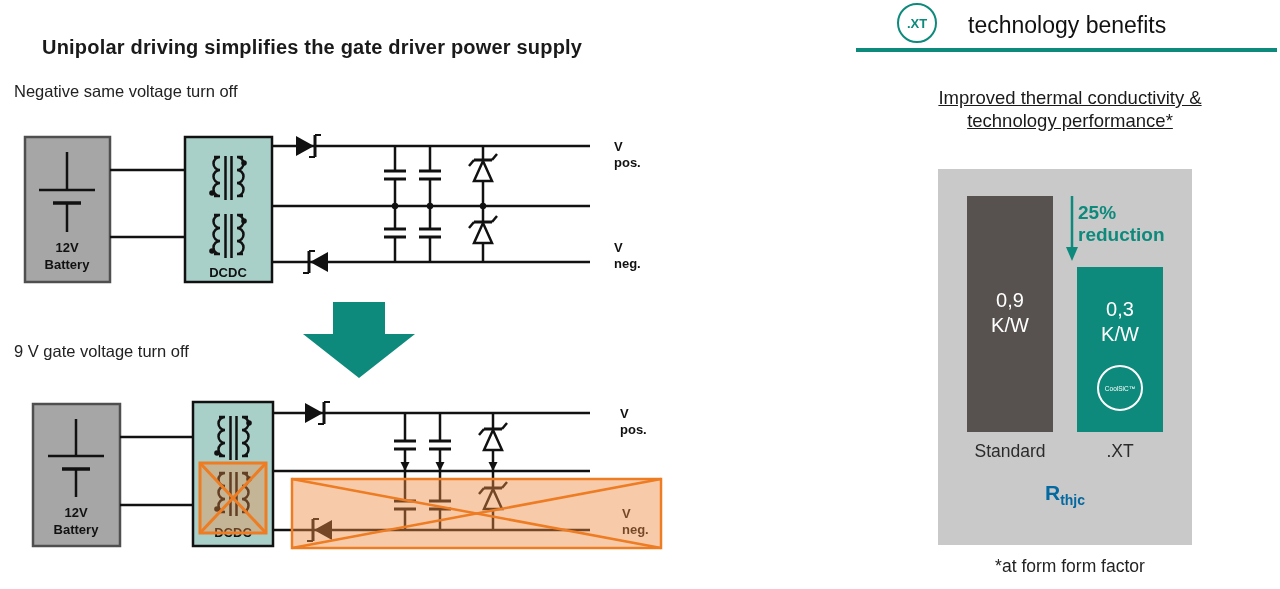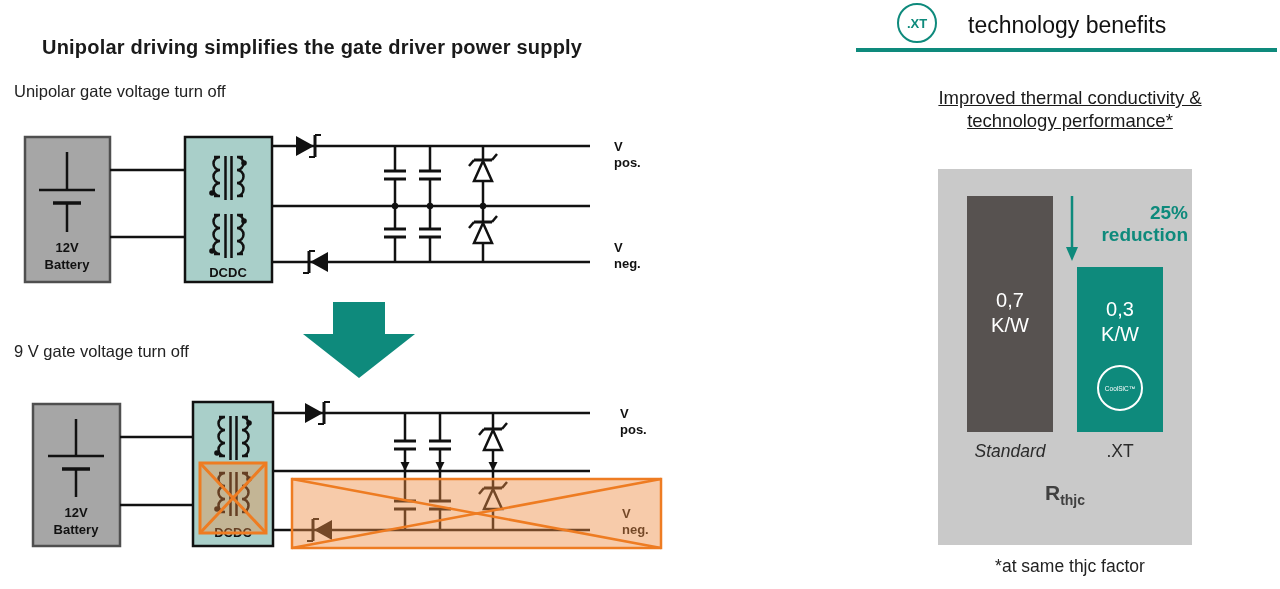--- a/index.html
+++ b/index.html
@@ -25,36 +25,36 @@
   .chart-panel{left:938px;top:169px;width:254px;height:376px;background:#c9c9c9;}
   .bar{position:absolute;}
   .bar-standard{left:29px;top:27px;width:86px;height:236px;background:#575250;}
   .bar-xt{left:139px;top:98px;width:86px;height:165px;background:#0e8a7c;}
   .bar-value{position:absolute;left:0;width:100%;text-align:center;color:#fff;font-size:20px;line-height:25px;}
   .bv-standard{top:92px;}
   .bv-xt{top:30px;}
   .coolsic{position:absolute;left:20px;top:98px;width:46px;height:46px;border:2px solid #fff;border-radius:50%;
            display:flex;align-items:center;justify-content:center;color:#fff;font-size:6.5px;box-sizing:border-box;}
   .red-arrow{position:absolute;left:127px;top:27px;}
-  .red-note{position:absolute;left:140px;top:33px;width:110px;text-align:right;
+  .red-note{position:absolute;left:140px;top:33px;width:110px;text-align:left;
             color:#0e8a7c;font-size:19px;font-weight:bold;line-height:22px;}
   .cat-label{position:absolute;top:272px;text-align:center;font-size:17.5px;color:#2b2b2b;}
-  .cat-standard{left:15px;width:114px;font-style:italic;}
+  .cat-standard{left:15px;width:114px;}
   .cat-xt{left:150px;width:64px;}
-  .axis-label{position:absolute;left:0;top:312px;width:100%;text-align:center;font-size:21px;font-weight:bold;color:#404040;}
+  .axis-label{position:absolute;left:0;top:312px;width:100%;text-align:center;font-size:21px;font-weight:bold;color:#0369a1;}
   .axis-label sub{font-size:14px;font-weight:bold;}
   .footnote{left:870px;top:556px;width:400px;text-align:center;font-size:17.5px;color:#222;}
 </style>
 </head>
 <body>
 
 <div class="screen">
 
   <div class="abs slide-title">Unipolar driving simplifies the gate driver power supply</div>
-  <div class="abs caption cap1">Unipolar gate voltage turn off</div>
+  <div class="abs caption cap1">Negative same voltage turn off</div>
 
   <svg class="abs" style="left:14px;top:130px" width="660" height="170" viewBox="0 0 660 170">
     <defs>
       <g id="xfmr" stroke="#111" stroke-width="2.5" fill="none">
         <line x1="-2.5" y1="-22" x2="-2.5" y2="22"></line>
         <line x1="3.5" y1="-22" x2="3.5" y2="22"></line>
         <path d="M -8 -21 h -6 M -8 -21 A 6.5 6.5 0 0 0 -8 -8 A 6.5 6.5 0 0 0 -8 5 A 6.5 6.5 0 0 0 -8 18 h -6"></path>
         <path d="M 9 -21 h 6 M 9 -21 A 6.5 6.5 0 0 1 9 -8 A 6.5 6.5 0 0 1 9 5 A 6.5 6.5 0 0 1 9 18 h 6"></path>
         <circle cx="-16" cy="15" r="2.8" fill="#111" stroke="none"></circle>
         <circle cx="16" cy="-15" r="2.8" fill="#111" stroke="none"></circle>
@@ -230,21 +230,21 @@
   <div class="abs teal-rule"></div>
 
   <div class="abs subtitle">
     <div>Improved thermal conductivity &amp;</div>
     <div>technology performance*</div>
   </div>
 
   <div class="abs chart-panel">
     <div class="bar bar-standard">
       <div class="bar-value bv-standard">
-        <div>0,7</div>
+        <div>0,9</div>
         <div>K/W</div>
       </div>
     </div>
     <div class="bar bar-xt">
       <div class="bar-value bv-xt">
         <div>0,3</div>
         <div>K/W</div>
       </div>
       <div class="coolsic">
         <span>CoolSiC™</span>
@@ -258,15 +258,15 @@
     <div class="red-note">25% reduction</div>
 
     <div class="cat-label cat-standard">Standard</div>
     <div class="cat-label cat-xt">.XT</div>
 
     <div class="axis-label">
       <span>R</span><sub>thjc</sub>
     </div>
   </div>
 
-  <div class="abs footnote">*at same thjc factor</div>
+  <div class="abs footnote">*at form form factor</div>
 
 </div>
 
 </body></html>

